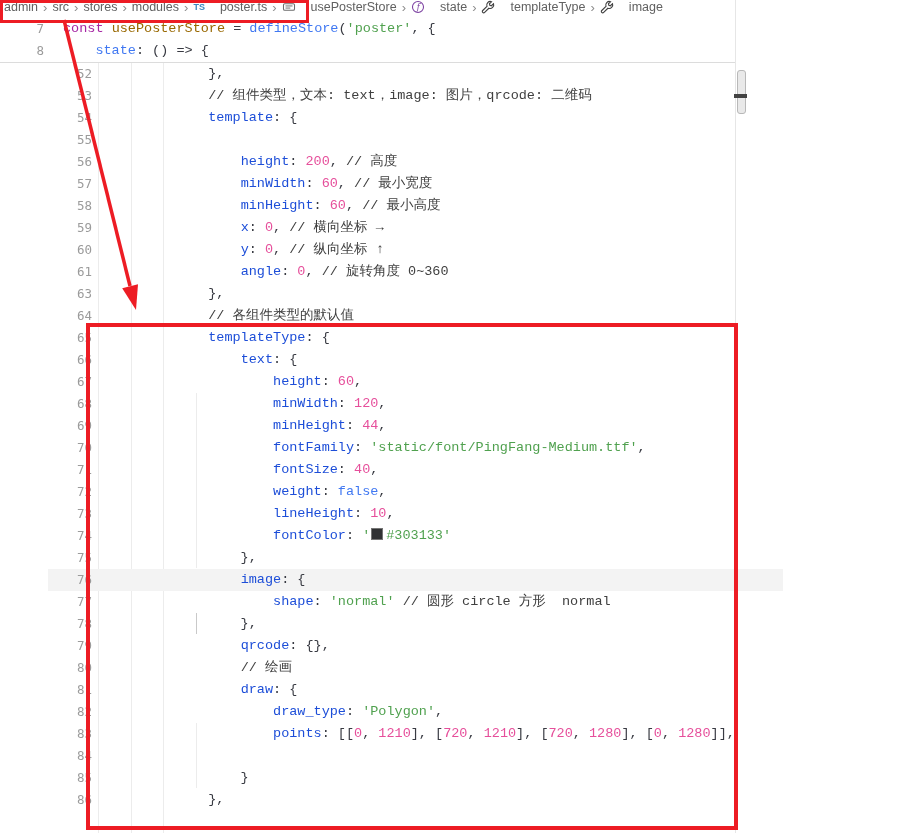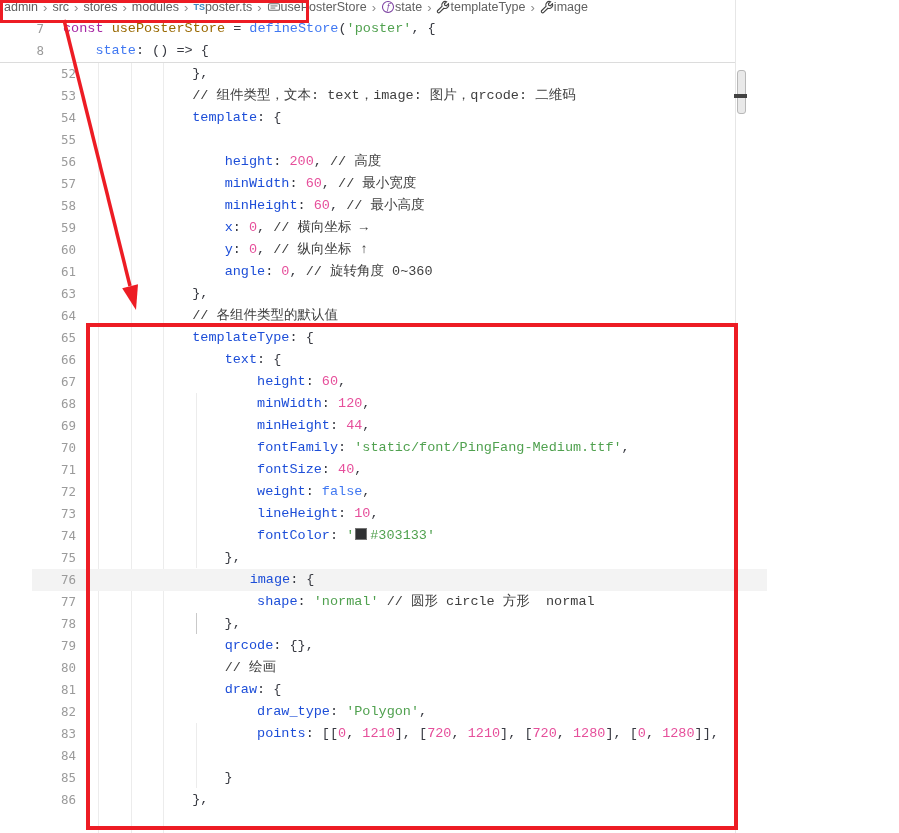--- a/index.html
+++ b/index.html
@@ -8,36 +8,36 @@
     background:#ffffff;font-family:"Liberation Sans",sans-serif;
   }
   
   .breadcrumb{
     position:absolute;top:0;left:0;width:735px;height:18px;
     display:flex;align-items:flex-start;padding-left:4px;box-sizing:border-box;
     font-size:12.5px;color:#616161;white-space:nowrap;z-index:2;
   }
   .bc-item{display:inline-flex;align-items:center;cursor:pointer;}
   .bc-sep{margin:0 5px;color:#8d8d8d;font-size:13px;}
-  .bc-icon{display:inline-flex;margin-right:0;align-items:center;}
+  .bc-icon{display:inline-flex;margin-right:15px;align-items:center;}
   .ts-badge{font-size:9px;font-weight:bold;color:#3b89c0;letter-spacing:0;}
   
   .sticky{
     position:absolute;top:18px;left:0;width:735px;height:44px;background:#fff;
     border-bottom:1px solid #dcdcdc;z-index:2;
   }
   .code-area{
-    position:absolute;top:63px;left:0;width:735px;height:770px;z-index:1;padding-left:32px;
+    position:absolute;top:63px;left:16px;width:735px;height:770px;z-index:1;padding-left:32px;
   }
   .row{
     height:22px;display:flex;white-space:pre;
     font-family:"DejaVu Sans Mono","DejaVu Sans",monospace;
     font-size:13.5px;line-height:22px;
   }
-  .row.hl{background:#f3f3f3;gap:25px;}
+  .row.hl{background:#f3f3f3;}
   .ln{
     width:44px;min-width:44px;text-align:right;color:#9b9b9b;
     font-size:12.5px;line-height:22px;
   }
   .src{margin-left:19px;white-space:pre;font-family:Liberation Mono, monospace;}
   .swatch{
     display:inline-block;width:10px;height:10px;border:1px solid #757575;
     vertical-align:-1px;margin:0 3px 0 1px;
   }
   .guide{position:absolute;width:1px;background:#ececec;z-index:0;}

